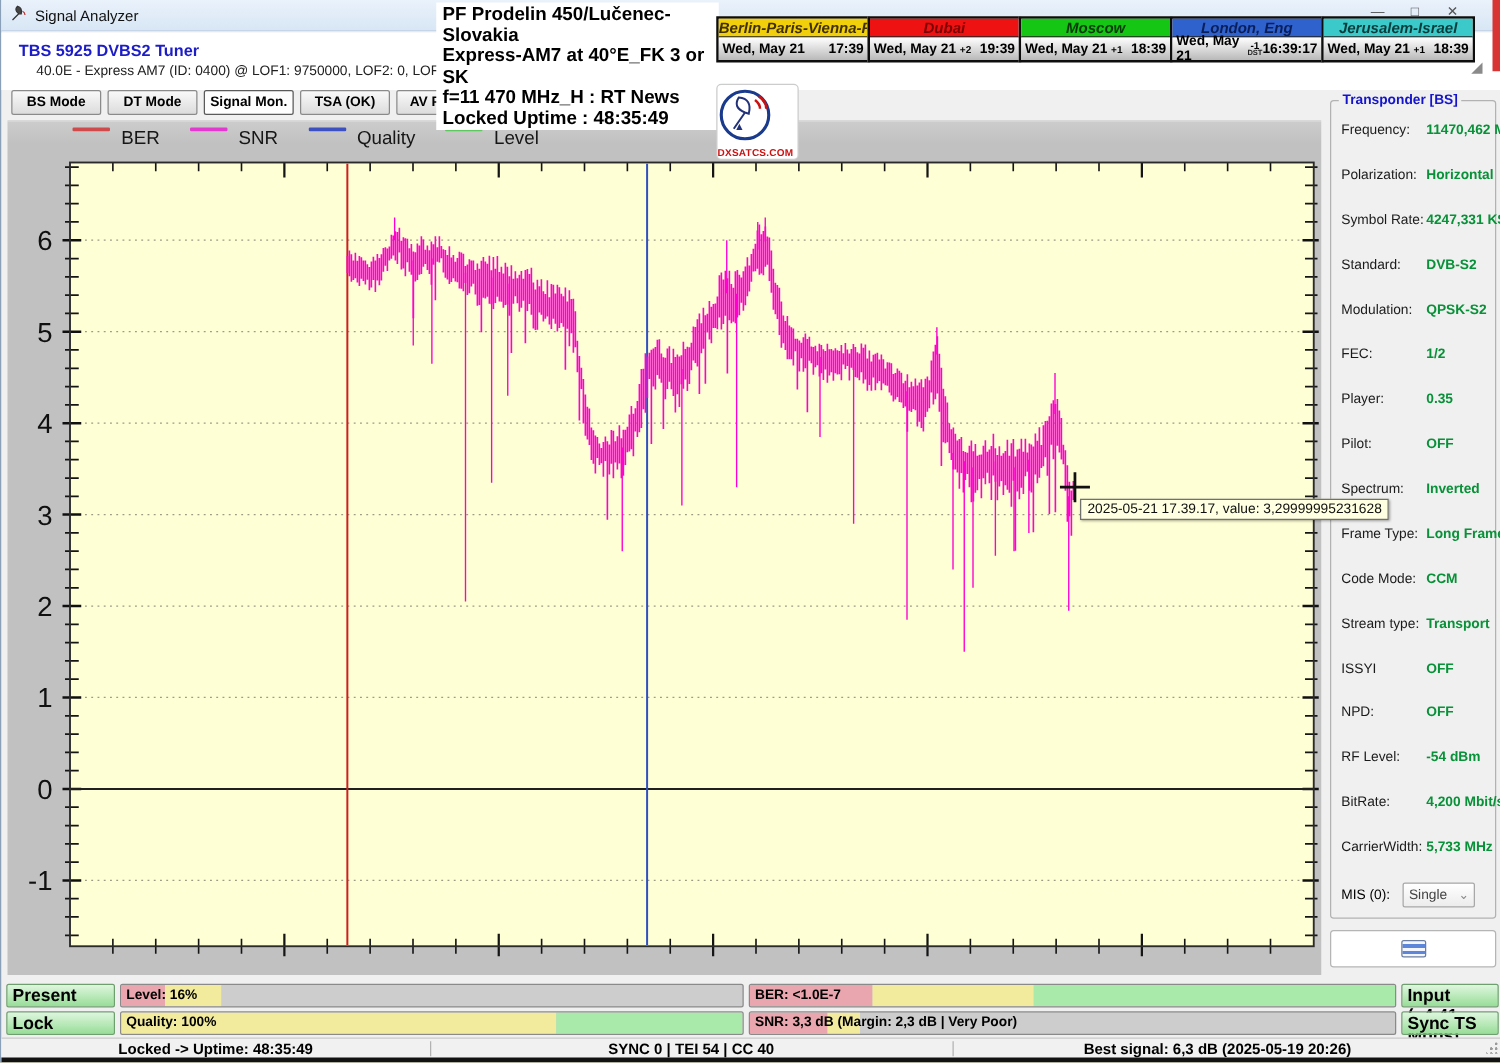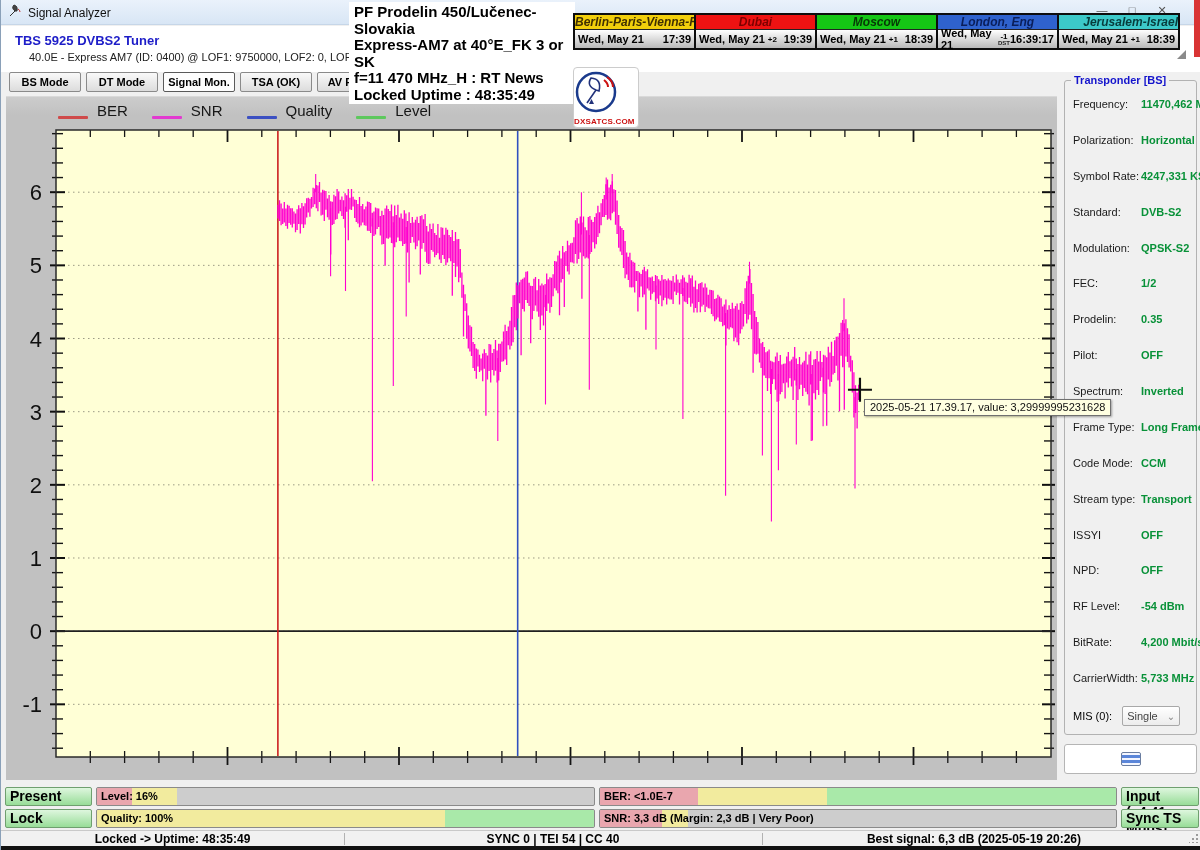--- a/index.html
+++ b/index.html
@@ -44,21 +44,21 @@
   .tabs { position:absolute; left:8px; top:72px; display:flex; gap:5px; z-index:2; }
   .tab { width:72px; height:20px; font-size:11px; font-weight:bold; color:#000;
     background:linear-gradient(#f9f9f9,#dcdcdc); border:1px solid #8a8a8a; border-radius:2px;
     text-align:center; line-height:18px; cursor:default; }
   .tab.active { background:#fdfdfd; border-color:#5a5a5a; }
 
   
   .chart-region { position:absolute; left:5px; top:96px; width:1051px; height:684px;
     background:linear-gradient(#cccccc,#c1c1c1 18px,#c1c1c1); border-top:1px solid #d9d9d9; }
   .legend { position:absolute; left:57px; top:101px; display:flex; gap:24px; align-items:center; height:18px; z-index:3; }
-  .legend-item { display:flex; align-items:flex-end; gap:9px; }
+  .legend-item { display:flex; align-items:flex-start; gap:9px; }
   .legend-swatch { width:30px; height:3px; border-radius:1px; }
   .legend-label { font-size:15px; color:#161616; }
 
   #chart-svg { position:absolute; left:5px; top:96px; z-index:2; }
 
   .tooltip { position:absolute; background:#ffffe1; border:1px solid #707070; font-size:11px;
     color:#111; padding:1px 5px 2px 5px; white-space:nowrap; z-index:5; box-shadow:1px 1px 2px rgba(0,0,0,.35); }
 
   
   .logo { position:absolute; left:572px; top:67px; width:66px; height:61px; background:#fff;
@@ -181,21 +181,21 @@
         <div class="clock-body">
           <span class="clock-date">Wed, May 21</span>
           <span class="clock-off">
             <span class="off-num">-1</span>
             <span class="off-dst">DST</span>
           </span>
           <span class="clock-time">16:39:17</span>
         </div>
       </div>
       <div class="clock">
-        <div class="clock-head" style="background: rgb(60, 201, 201); color: rgb(7, 60, 60); text-align: right;">Jerusalem-Israel</div>
+        <div class="clock-head" style="background: rgb(60, 201, 201); color: rgb(7, 60, 60);">Jerusalem-Israel</div>
         <div class="clock-body">
           <span class="clock-date">Wed, May 21</span>
           <span class="clock-off">
             <span class="off-num">+1</span>
           </span>
           <span class="clock-time">18:39</span>
         </div>
       </div>
     </div>
   <div class="clock-grip"></div>
@@ -430,21 +430,21 @@
       </div>
       <div class="frow">
         <span class="flabel">Modulation:</span>
         <span class="fvalue">QPSK-S2</span>
       </div>
       <div class="frow">
         <span class="flabel">FEC:</span>
         <span class="fvalue">1/2</span>
       </div>
       <div class="frow">
-        <span class="flabel">Prodelin:</span>
+        <span class="flabel">Player:</span>
         <span class="fvalue">0.35</span>
       </div>
       <div class="frow">
         <span class="flabel">Pilot:</span>
         <span class="fvalue">OFF</span>
       </div>
       <div class="frow">
         <span class="flabel">Spectrum:</span>
         <span class="fvalue">Inverted</span>
       </div>

